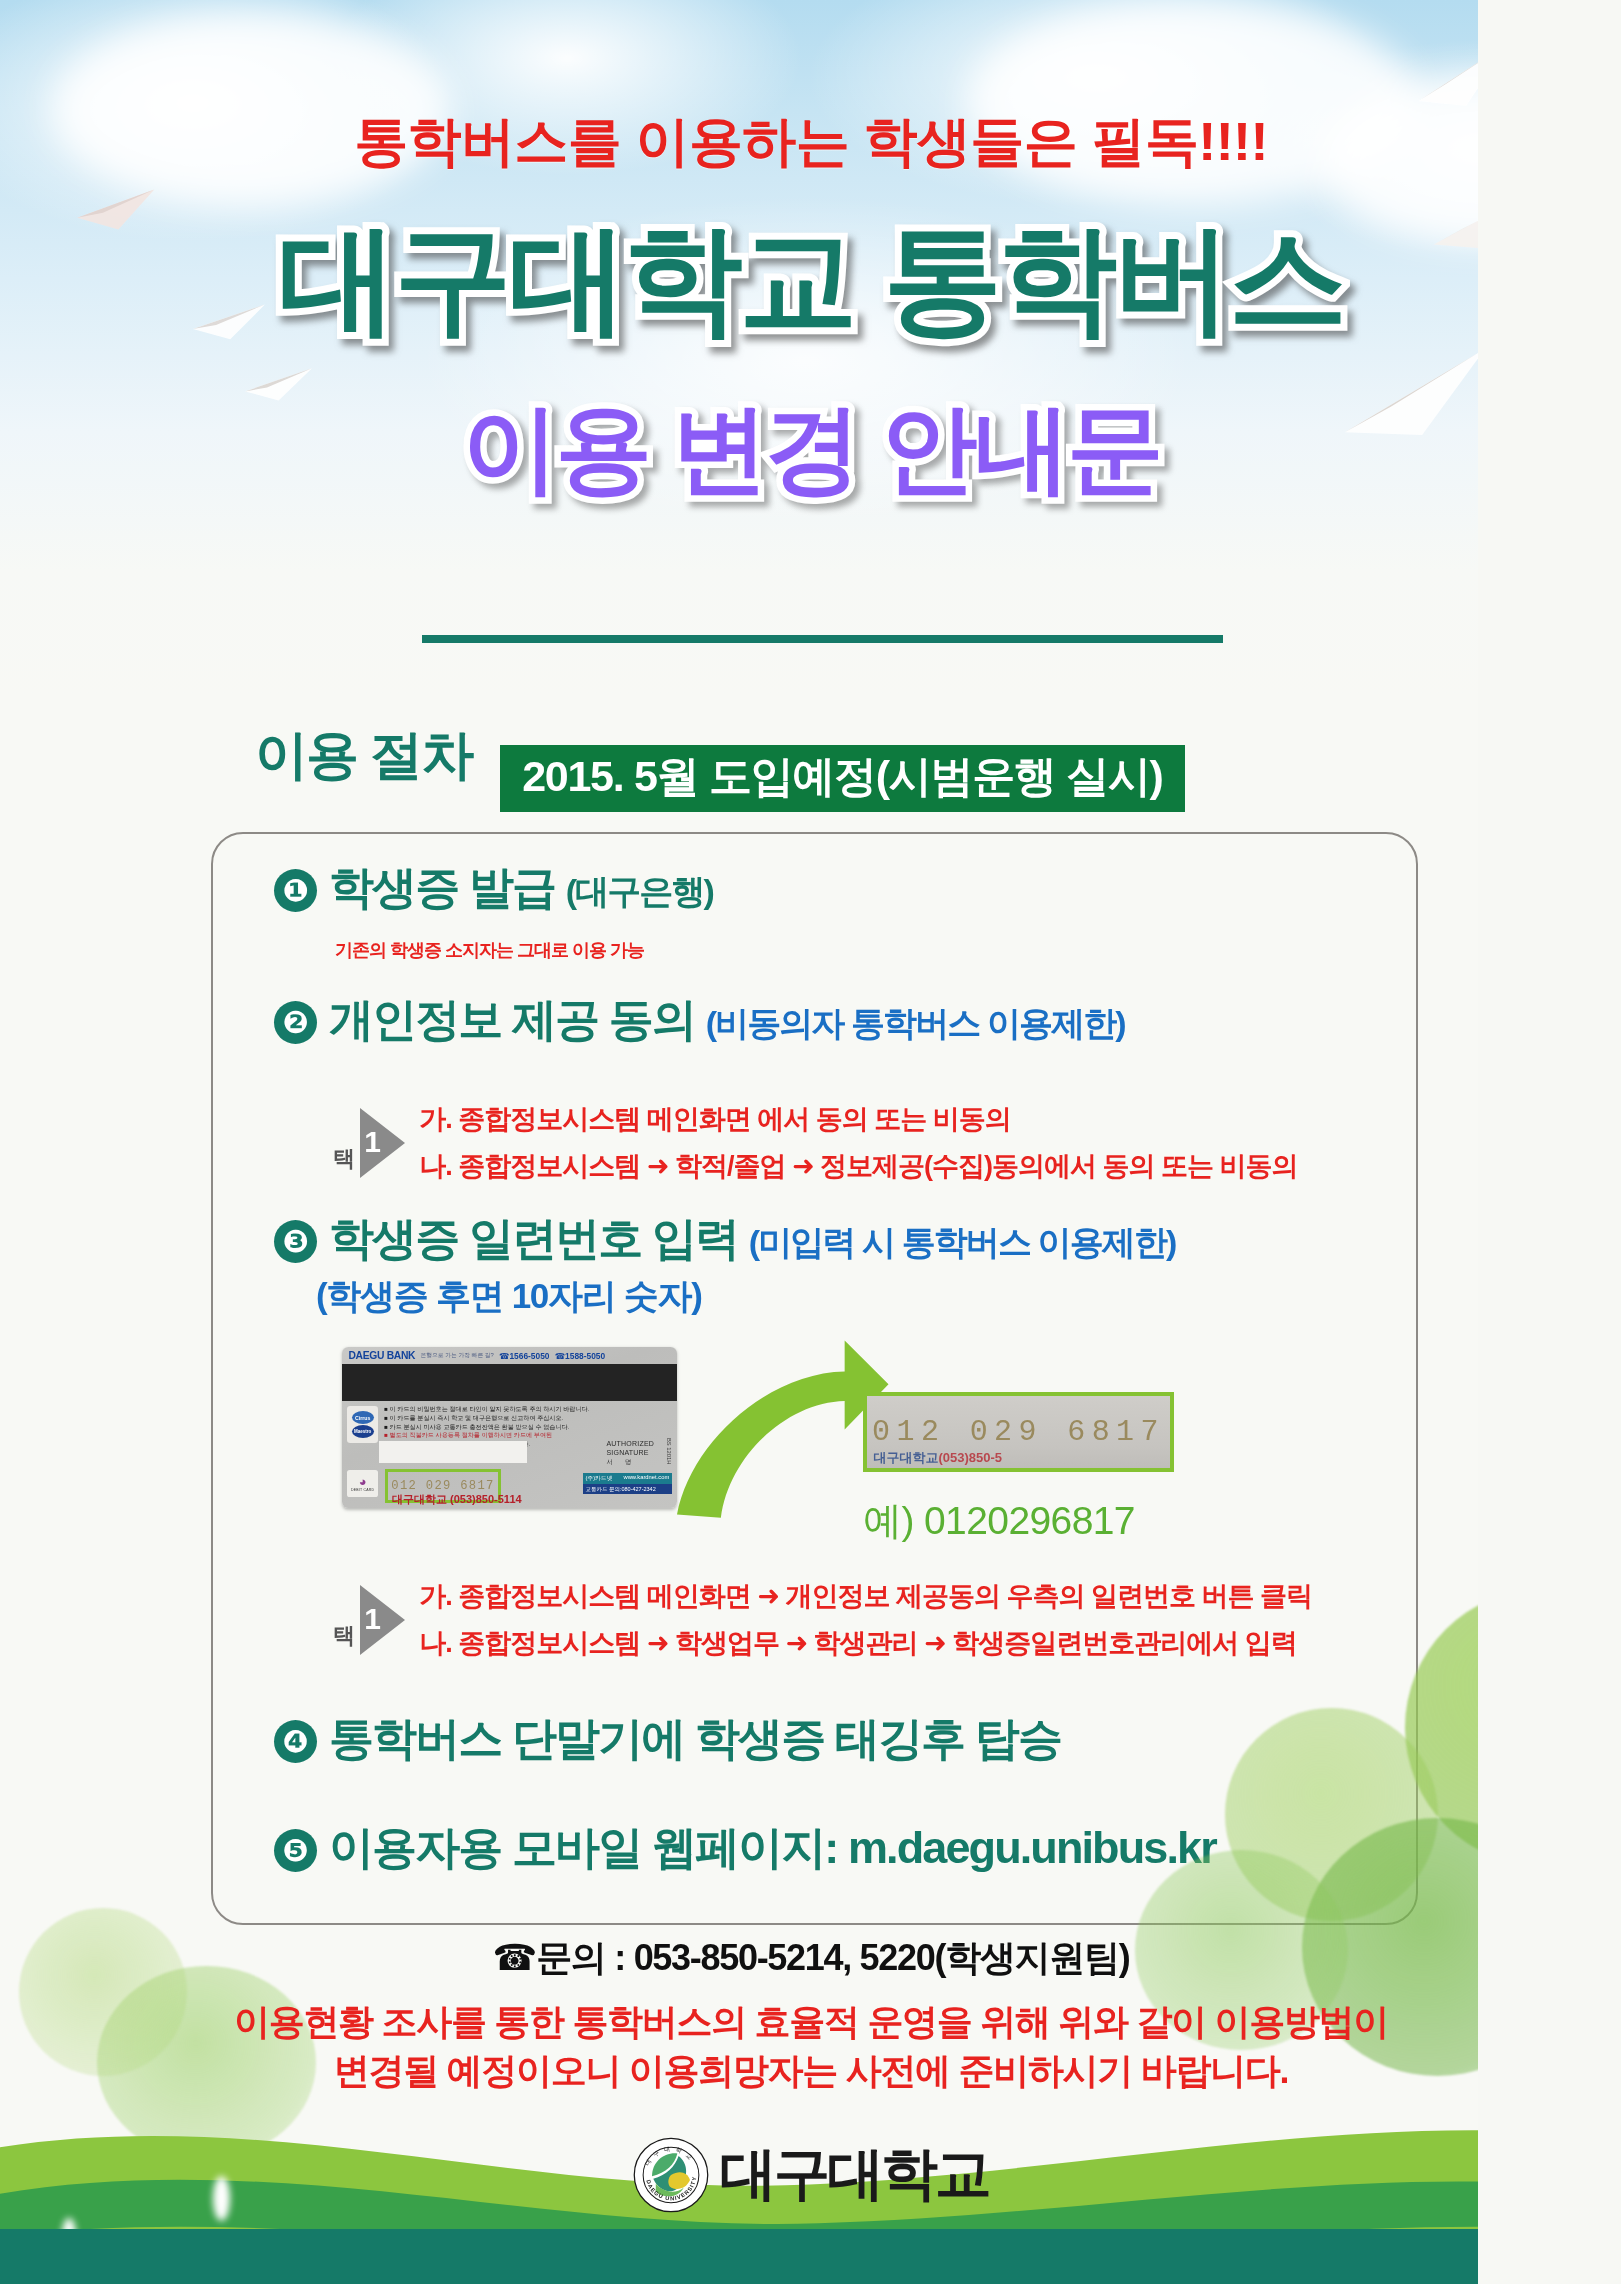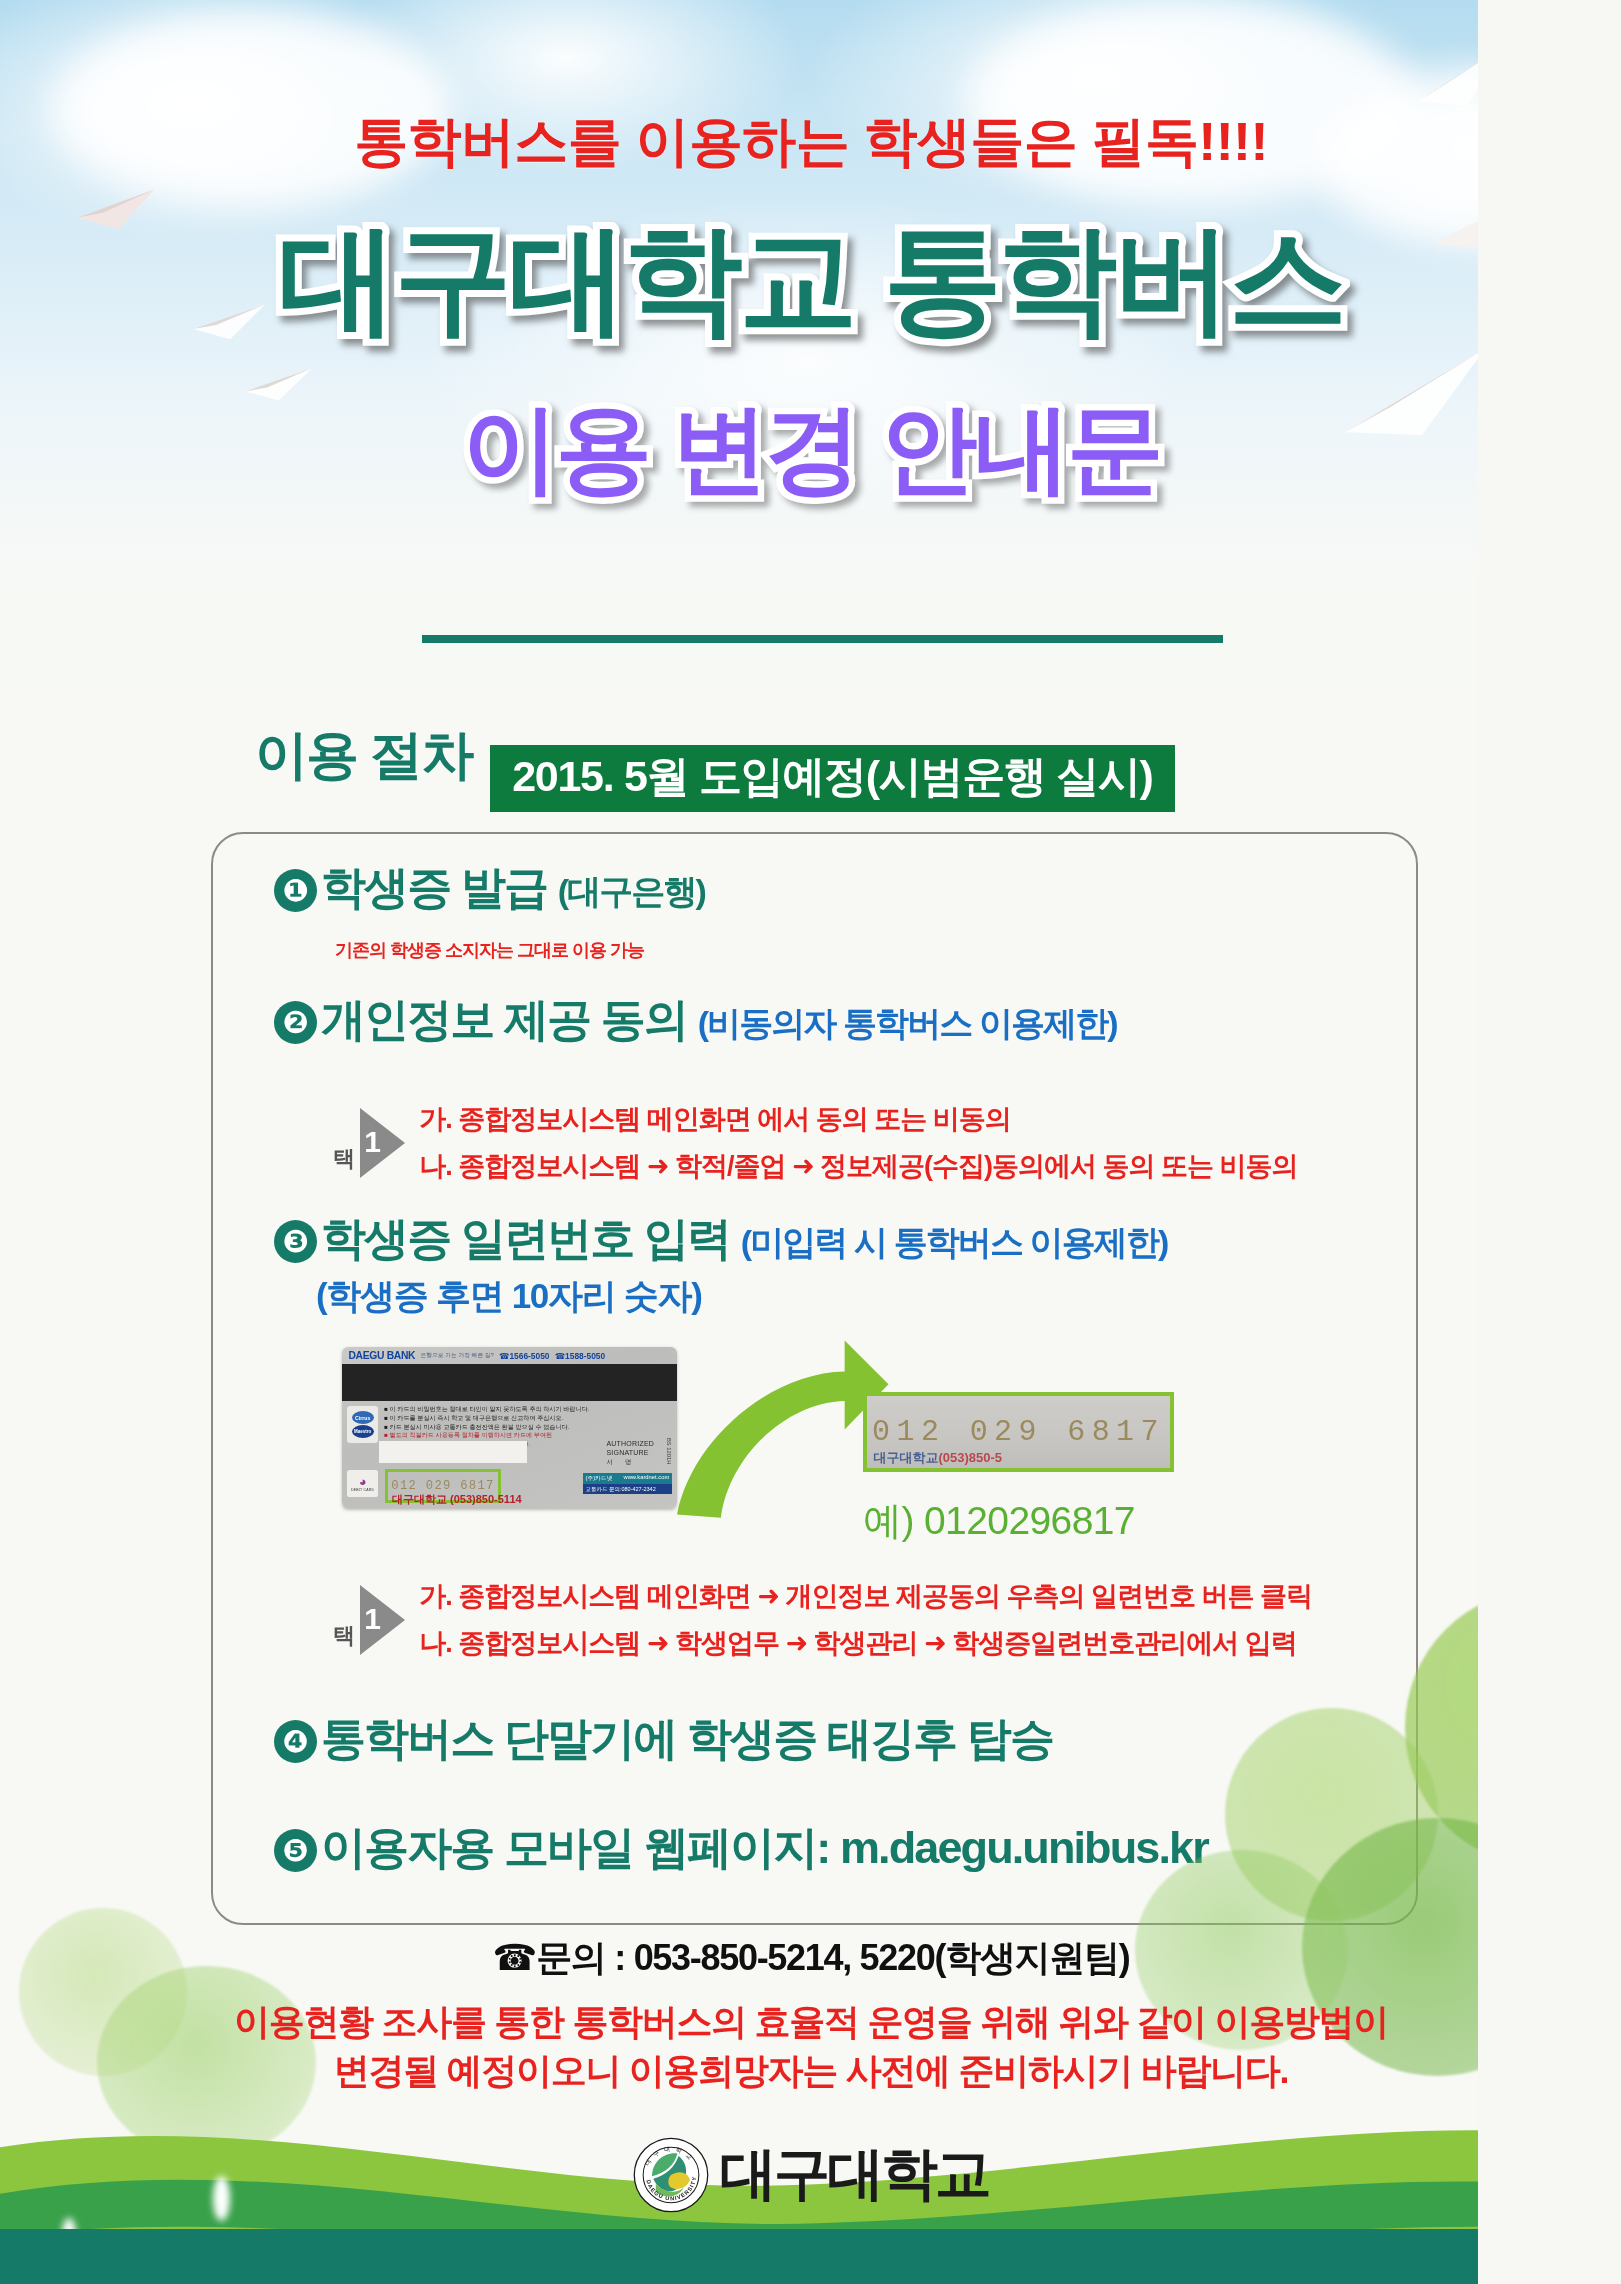--- a/index.html
+++ b/index.html
@@ -47,41 +47,41 @@
     top:400px;font-size:97px;color:#8b5cf6;
     -webkit-text-stroke:13px #ffffff;paint-order:stroke fill;
     filter:drop-shadow(5.2px 5.8px 3.2px rgba(70,70,70,.45));
   }
 
   .divider{
     position:absolute;left:422px;top:635px;width:801px;height:7.7px;background:#157a68;
   }
 
   
-  .sec-wrap{position:absolute;left:255px;top:699px;display:flex;align-items:center;gap:18px;}
+  .sec-wrap{position:absolute;left:255px;top:699px;display:flex;align-items:center;gap:28px;}
   .sec-label{font-size:53px;font-weight:bold;color:#157a68;letter-spacing:-1.9px;}
   .sec-banner{
     background:#0d7a3e;color:#ffffff;font-size:43px;font-weight:bold;
     padding:10.3px 22px 14px 22px;letter-spacing:-1.3px;line-height:1;margin-top:46px;
   }
 
   
   .box{
     position:absolute;left:211px;top:832px;width:1203px;height:1089px;
     border:2.6px solid #8d8a86;border-radius:32px;background:transparent;
   }
 
   
   .step{position:absolute;display:flex;align-items:flex-start;}
   .num{
     width:43px;height:43px;border-radius:50%;background:#157a68;color:#ffffff;
     font-size:31px;font-weight:bold;display:flex;align-items:center;justify-content:center;
     flex:none;margin-top:5.2px;
   }
-  .step-main{font-size:45px;font-weight:bold;color:#157a68;letter-spacing:-1.9px;margin-left:4px;line-height:1.05;}
+  .step-main{font-size:45px;font-weight:bold;color:#157a68;letter-spacing:-1.9px;margin-left:12px;line-height:1.05;}
   .step-main .paren-teal{font-size:34px;}
   .step-main .paren-blue{font-size:34px;color:#1a6fc4;}
   .sub-red{font-size:18px;color:#e8231f;font-weight:bold;letter-spacing:-1px;}
   .sub-blue{font-size:35px;color:#1a6fc4;font-weight:bold;letter-spacing:-1.3px;}
 
   
   .pick{position:absolute;display:flex;align-items:center;}
   .pick-label{
     font-size:22px;font-weight:bold;color:#555;writing-mode:vertical-rl;
     text-orientation:upright;letter-spacing:-1.3px;margin-right:1.3px;

